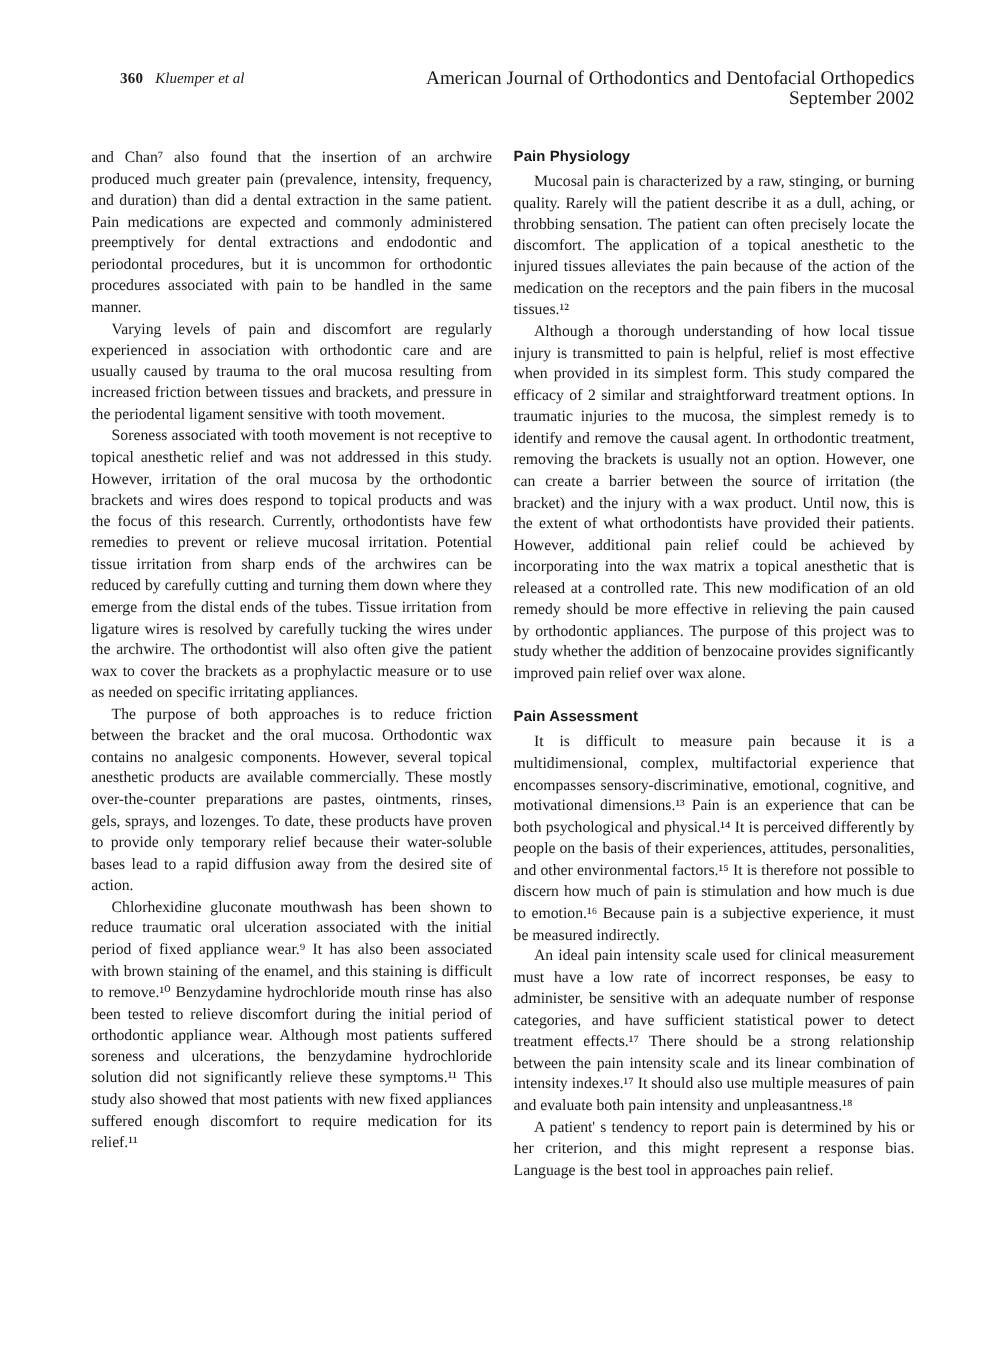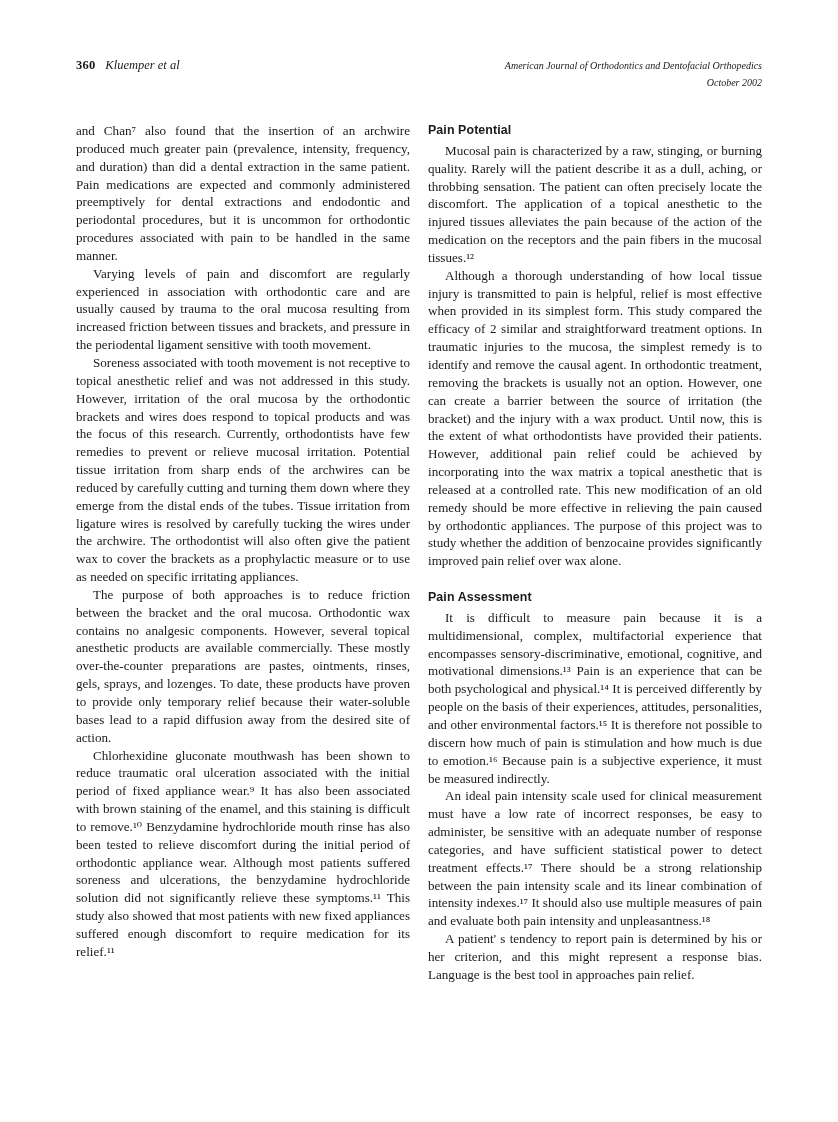--- a/index.html
+++ b/index.html
@@ -31,34 +31,34 @@
     top: 58px;
     width: 686px;
     display: flex;
     justify-content: space-between;
     align-items: flex-start;
   }
   .rh-left {
     font-size: 12.5px;
     line-height: 15px;
     white-space: nowrap;
+    margin-left: 24px;
   }
   .rh-page-number {
     font-weight: bold;
     font-style: normal;
     letter-spacing: 0.2px;
   }
   .rh-authors {
     font-style: italic;
     margin-left: 10px;
   }
   .rh-right {
     text-align: right;
-    font-style: italic;
-    font-size: 10px;
+    font-size: 16px;
     line-height: 16.5px;
     white-space: nowrap;
   }
   .rh-journal { display: block; }
   .rh-date { display: block; }
 
   
   .columns {
     position: absolute;
     left: 76px;
@@ -102,36 +102,36 @@
 <body>
 
 <div class="page">
 
   <div class="running-head">
     <div class="rh-left">
       <span class="rh-page-number">360</span><span class="rh-authors">Kluemper et al</span>
     </div>
     <div class="rh-right">
       <span class="rh-journal">American Journal of Orthodontics and Dentofacial Orthopedics</span>
-      <span class="rh-date">October 2002</span>
+      <span class="rh-date">September 2002</span>
     </div>
   </div>
 
   <div class="columns">
 
     <div class="column">
       <p class="body-text no-indent">and Chan⁷ also found that the insertion of an archwire produced much greater pain (prevalence, intensity, frequency, and duration) than did a dental extraction in the same patient. Pain medications are expected and commonly administered preemptively for dental extractions and endodontic and periodontal procedures, but it is uncommon for orthodontic procedures associated with pain to be handled in the same manner.</p>
       <p class="body-text">Varying levels of pain and discomfort are regularly experienced in association with orthodontic care and are usually caused by trauma to the oral mucosa resulting from increased friction between tissues and brackets, and pressure in the periodental ligament sensitive with tooth movement.</p>
       <p class="body-text">Soreness associated with tooth movement is not receptive to topical anesthetic relief and was not addressed in this study. However, irritation of the oral mucosa by the orthodontic brackets and wires does respond to topical products and was the focus of this research. Currently, orthodontists have few remedies to prevent or relieve mucosal irritation. Potential tissue irritation from sharp ends of the archwires can be reduced by carefully cutting and turning them down where they emerge from the distal ends of the tubes. Tissue irritation from ligature wires is resolved by carefully tucking the wires under the archwire. The orthodontist will also often give the patient wax to cover the brackets as a prophylactic measure or to use as needed on specific irritating appliances.</p>
       <p class="body-text">The purpose of both approaches is to reduce friction between the bracket and the oral mucosa. Orthodontic wax contains no analgesic components. However, several topical anesthetic products are available commercially. These mostly over-the-counter preparations are pastes, ointments, rinses, gels, sprays, and lozenges. To date, these products have proven to provide only temporary relief because their water-soluble bases lead to a rapid diffusion away from the desired site of action.</p>
       <p class="body-text">Chlorhexidine gluconate mouthwash has been shown to reduce traumatic oral ulceration associated with the initial period of fixed appliance wear.⁹ It has also been associated with brown staining of the enamel, and this staining is difficult to remove.¹⁰ Benzydamine hydrochloride mouth rinse has also been tested to relieve discomfort during the initial period of orthodontic appliance wear. Although most patients suffered soreness and ulcerations, the benzydamine hydrochloride solution did not significantly relieve these symptoms.¹¹ This study also showed that most patients with new fixed appliances suffered enough discomfort to require medication for its relief.¹¹</p>
     </div>
 
     <div class="column">
-      <h2 class="section-heading">Pain Potential</h2>
+      <h2 class="section-heading">Pain Physiology</h2>
       <p class="body-text">Mucosal pain is characterized by a raw, stinging, or burning quality. Rarely will the patient describe it as a dull, aching, or throbbing sensation. The patient can often precisely locate the discomfort. The application of a topical anesthetic to the injured tissues alleviates the pain because of the action of the medication on the receptors and the pain fibers in the mucosal tissues.¹²</p>
       <p class="body-text">Although a thorough understanding of how local tissue injury is transmitted to pain is helpful, relief is most effective when provided in its simplest form. This study compared the efficacy of 2 similar and straightforward treatment options. In traumatic injuries to the mucosa, the simplest remedy is to identify and remove the causal agent. In orthodontic treatment, removing the brackets is usually not an option. However, one can create a barrier between the source of irritation (the bracket) and the injury with a wax product. Until now, this is the extent of what orthodontists have provided their patients. However, additional pain relief could be achieved by incorporating into the wax matrix a topical anesthetic that is released at a controlled rate. This new modification of an old remedy should be more effective in relieving the pain caused by orthodontic appliances. The purpose of this project was to study whether the addition of benzocaine provides significantly improved pain relief over wax alone.</p>
 
       <h2 class="section-heading spaced-above">Pain Assessment</h2>
       <p class="body-text">It is difficult to measure pain because it is a multidimensional, complex, multifactorial experience that encompasses sensory-discriminative, emotional, cognitive, and motivational dimensions.¹³ Pain is an experience that can be both psychological and physical.¹⁴ It is perceived differently by people on the basis of their experiences, attitudes, personalities, and other environmental factors.¹⁵ It is therefore not possible to discern how much of pain is stimulation and how much is due to emotion.¹⁶ Because pain is a subjective experience, it must be measured indirectly.</p>
       <p class="body-text">An ideal pain intensity scale used for clinical measurement must have a low rate of incorrect responses, be easy to administer, be sensitive with an adequate number of response categories, and have sufficient statistical power to detect treatment effects.¹⁷ There should be a strong relationship between the pain intensity scale and its linear combination of intensity indexes.¹⁷ It should also use multiple measures of pain and evaluate both pain intensity and unpleasantness.¹⁸</p>
       <p class="body-text">A patient' s tendency to report pain is determined by his or her criterion, and this might represent a response bias. Language is the best tool in approaches pain relief.</p>
     </div>
 
   </div>

